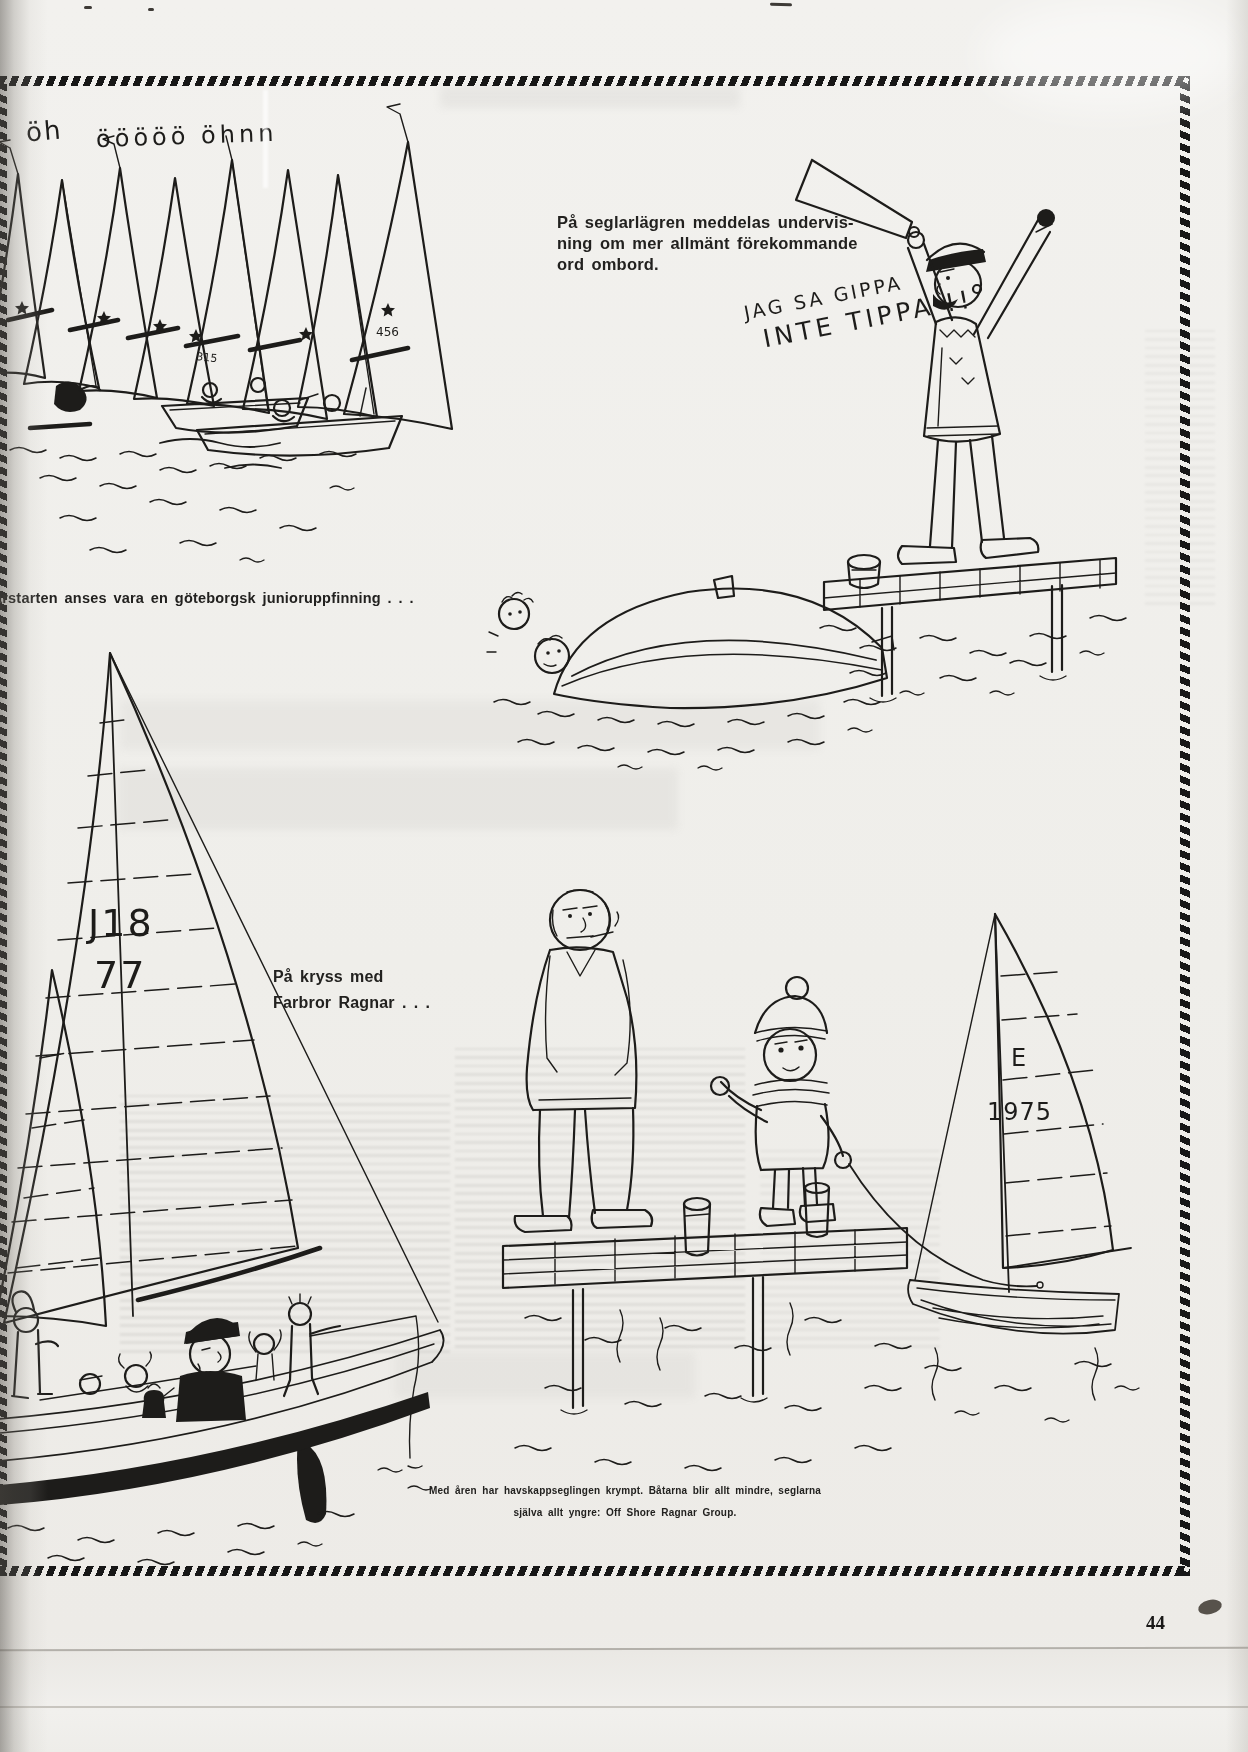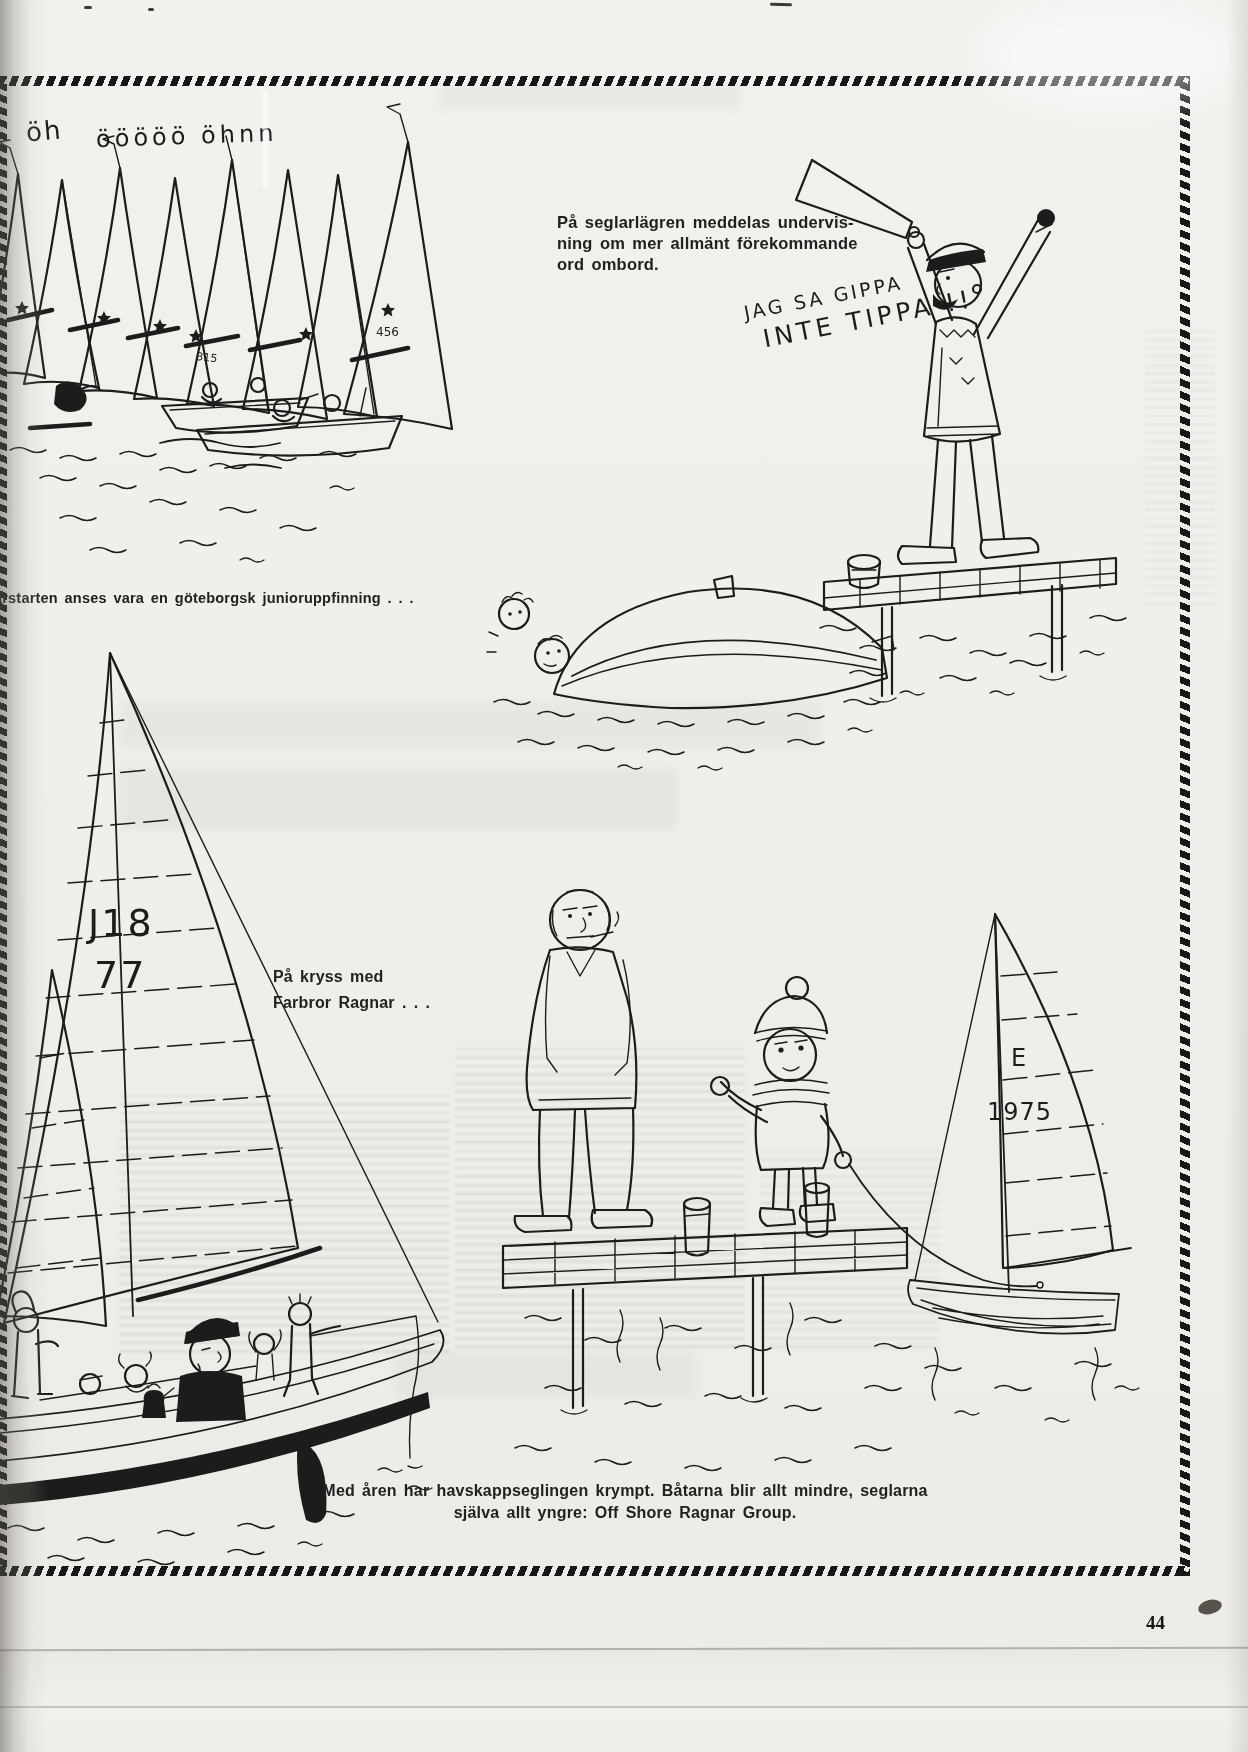--- a/index.html
+++ b/index.html
@@ -38,21 +38,21 @@
   svg.draw .med{stroke-width:1.8;}
   svg.draw .thick{stroke-width:4.6;}
   svg.draw .fillink{fill:#1d1c1a;stroke:none;}
   svg.draw .seam{stroke-width:1.5;stroke-dasharray:24 9;}
   svg.draw text{fill:#1d1c1a;stroke:none;font-family:"DejaVu Sans",sans-serif;}
   
   .cap{position:absolute;z-index:4;font-weight:bold;color:#22211f;letter-spacing:.2px;word-spacing:2.5px;white-space:nowrap;}
   .camp{left:557px;top:212px;font-size:16.5px;line-height:21px;}
   .startcap{left:-6px;top:590px;font-size:14.5px;}
   .kryss{left:247px;top:964px;font-size:16px;line-height:26px;margin-left:26px;}
-  .bottomcap{left:300px;top:1480px;width:650px;text-align:center;font-size:16px;line-height:22px;}
+  .bottomcap{left:300px;top:1480px;width:650px;text-align:center;font-size:10px;line-height:22px;}
   
   .hand{position:absolute;z-index:4;font-family:"DejaVu Sans",sans-serif;color:#1d1c1a;white-space:nowrap;}
   .sound1{left:26px;top:116px;font-size:26px;letter-spacing:2px;transform:rotate(-5deg);}
   .sound2{left:96px;top:122px;font-size:24px;letter-spacing:4px;transform:rotate(-2deg);}
   .gippa{left:742px;top:302px;transform:rotate(-11deg);transform-origin:left top;}
   .gippa .l1{font-size:19px;letter-spacing:3px;}
   .gippa .l2{font-size:25px;letter-spacing:4px;margin:4px 0 0 14px;}
   .fassan{left:712px;top:868px;font-size:20px;letter-spacing:1.5px;line-height:31px;}
   .pagenum{position:absolute;left:1146px;top:1612px;z-index:5;font-family:"Liberation Serif",serif;
            font-weight:bold;font-size:19px;color:#191817;}

